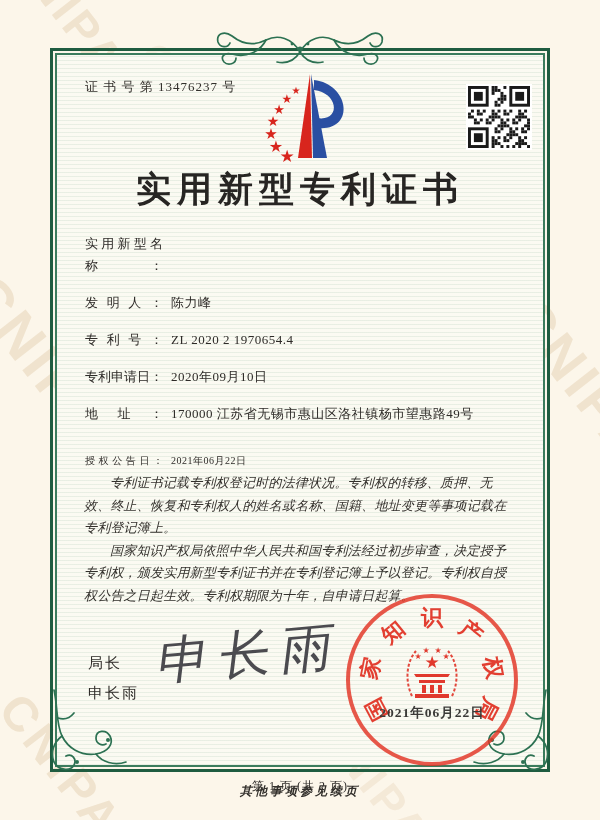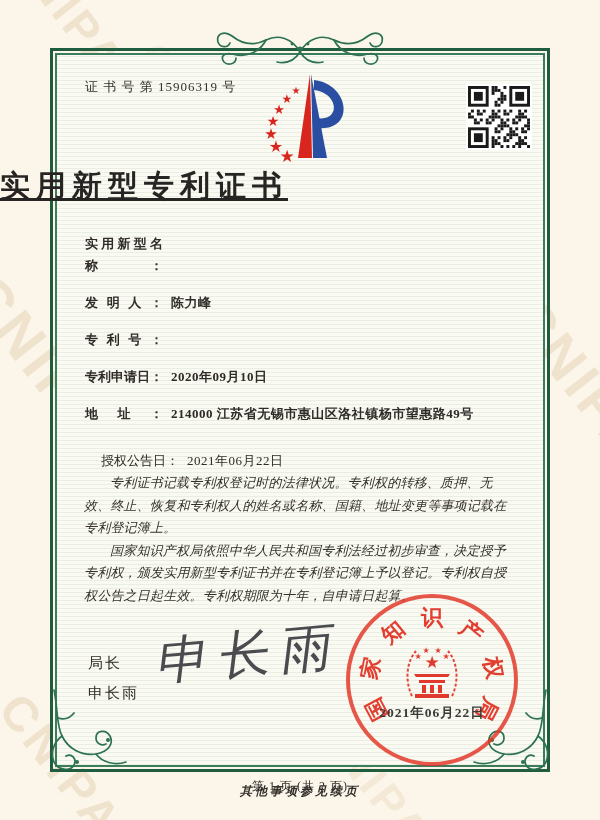--- a/index.html
+++ b/index.html
@@ -45,35 +45,35 @@
   .ornament svg{display:block;}
   .orn-stroke{stroke:#2c7152;stroke-width:1.7;fill:none;stroke-linecap:round;}
   .orn-fill{fill:#2c7152;}
   
   .cert-no{
     left:85px;top:78px;font-size:13px;letter-spacing:1px;color:#33302c;
   }
   .logo{left:246px;top:70px;width:132px;height:94px;}
   .qr{left:466px;top:84px;width:62px;height:62px;background:#fff;padding:2px;}
   .title{
-    left:0;top:166px;width:100%;text-align:left;
-    font-size:30px;font-weight:bold;letter-spacing:6px;color:#272523;text-decoration:underline;
+    left:0;top:166px;width:100%;text-align:center;
+    font-size:35px;font-weight:bold;letter-spacing:6px;color:#272523;
   }
   
   .fields{left:85px;top:233px;width:432px;font-size:13px;}
-  .field-row{display:flex;margin-bottom:15px;line-height:22px;font-weight:bold;}
+  .field-row{display:flex;margin-bottom:15px;line-height:22px;}
   .field-label{
     display:inline-block;width:78px;flex:0 0 78px;
     text-align:justify;text-align-last:justify;
     color:#2e2b28;
   }
   .field-value{margin-left:8px;letter-spacing:0.5px;}
   .grant-row{
     left:85px;top:450px;width:432px;display:flex;
-    justify-content:flex-start;font-size:13px;line-height:22px;margin-left:16px;
+    justify-content:flex-start;font-size:10px;line-height:22px;
   }
   .grant-group{display:flex;}
   
   .legal{
     left:84px;top:472px;width:434px;
     font-size:13px;line-height:1.74;letter-spacing:0.2px;
     font-style:italic;color:#33302c;
   }
   .legal p{margin:0;text-indent:2em;}
   
@@ -161,21 +161,21 @@
       <path d="M10,2 C14,20 12,36 18,48 C24,60 36,68 52,66 C64,64 70,56 66,48 C62,41 52,42 52,50 C52,56 58,58 62,56"></path>
       <path d="M18,48 C10,54 6,64 10,74 C14,82 26,84 30,77 C33,71 28,65 22,68"></path>
       <path d="M52,66 C58,74 70,78 82,74"></path>
       <path d="M14,30 C20,32 26,30 30,25"></path>
     </g>
     <circle cx="33" cy="74" r="2" class="orn-fill"></circle>
     <circle cx="64" cy="52" r="2" class="orn-fill"></circle>
   </svg>
 </div>
 
-<div class="abs cert-no">证 书 号 第 15906319 号</div>
+<div class="abs cert-no">证 书 号 第 13476237 号</div>
 
 <div class="abs logo">
   <svg width="132" height="94" viewBox="0 0 132 94">
     <polygon points="64,4 52,88 66,88" fill="#d8251d"></polygon>
     <polygon points="65,4 67,88 81,88" fill="#2a4fa2"></polygon>
     <path d="M68,10 C104,14 110,62 71,58 L71,48 C95,52 93,23 68,20 Z" fill="#2a4fa2"></path>
     <g>
       <text x="50" y="24" font-size="10" class="lstar" text-anchor="middle">★</text>
       <text x="41" y="33" font-size="12" class="lstar" text-anchor="middle">★</text>
       <text x="33" y="44" font-size="13" class="lstar" text-anchor="middle">★</text>
@@ -318,28 +318,29 @@
 <div class="abs fields">
   <div class="field-row">
     <span class="field-label">实用新型名称：</span>
   </div>
   <div class="field-row">
     <span class="field-label">发明人：</span>
     <span class="field-value">陈力峰</span>
   </div>
   <div class="field-row">
     <span class="field-label">专利号：</span>
+    <span class="field-value">ZL 2020 2 1970654.4</span>
   </div>
   <div class="field-row">
     <span class="field-label">专利申请日：</span>
     <span class="field-value">2020年09月10日</span>
   </div>
   <div class="field-row">
     <span class="field-label">地址：</span>
-    <span class="field-value">214000 江苏省无锡市惠山区洛社镇杨市望惠路49号</span>
+    <span class="field-value">170000 江苏省无锡市惠山区洛社镇杨市望惠路49号</span>
   </div>
 </div>
 
 <div class="abs grant-row">
   <span class="grant-group">
     <span class="field-label">授权公告日：</span>
     <span class="field-value">2021年06月22日</span>
   </span>
 </div>
 

